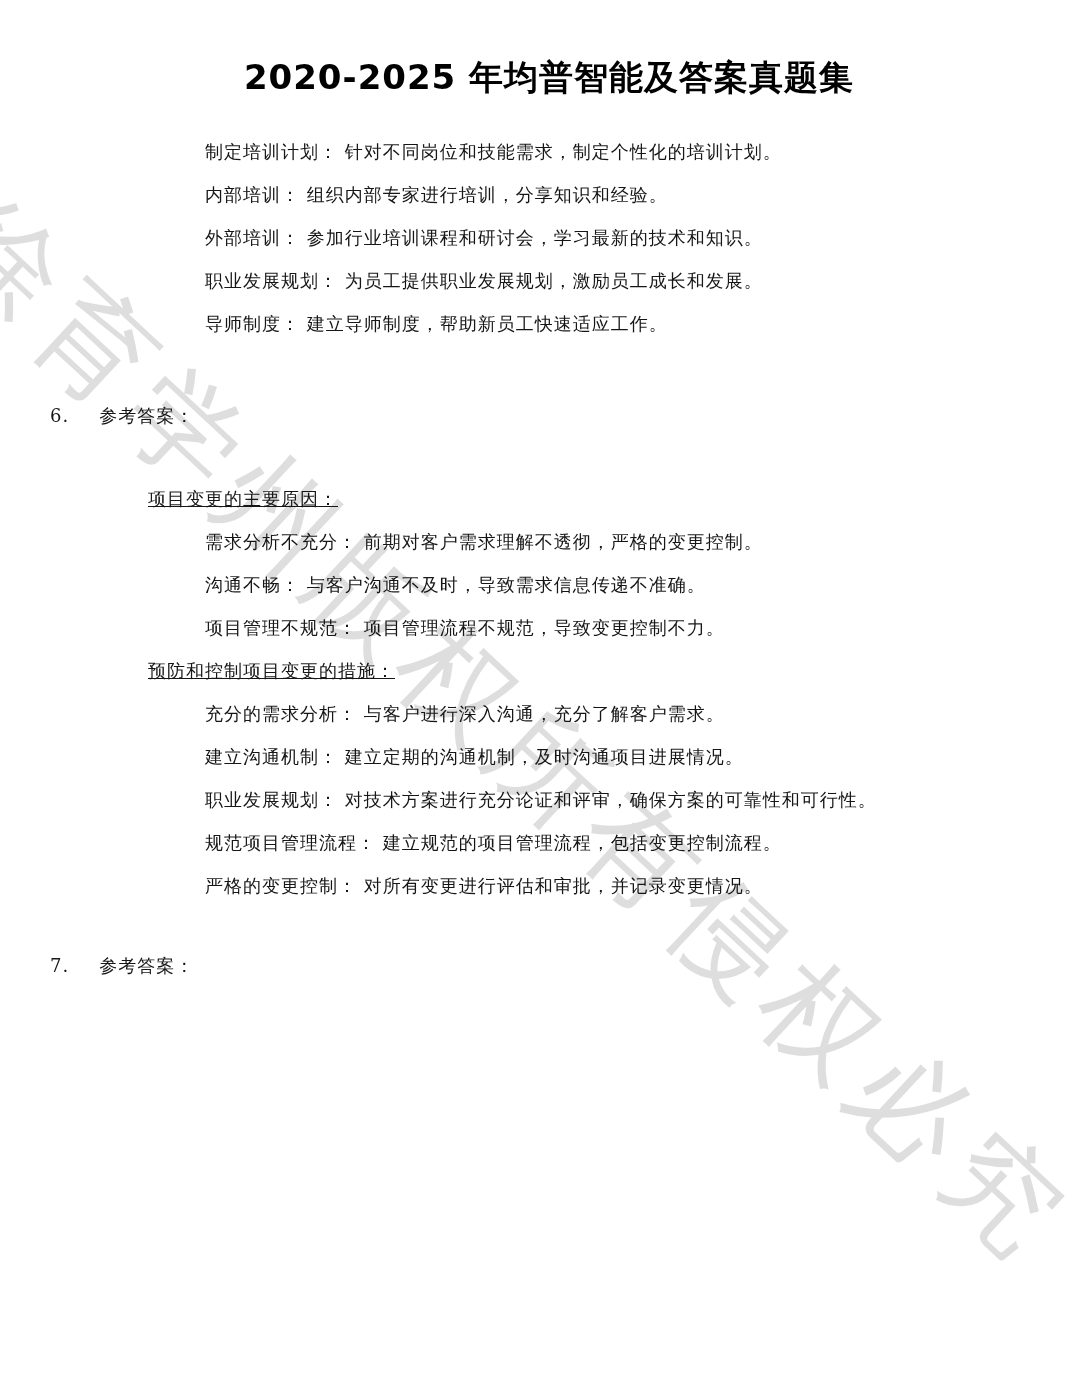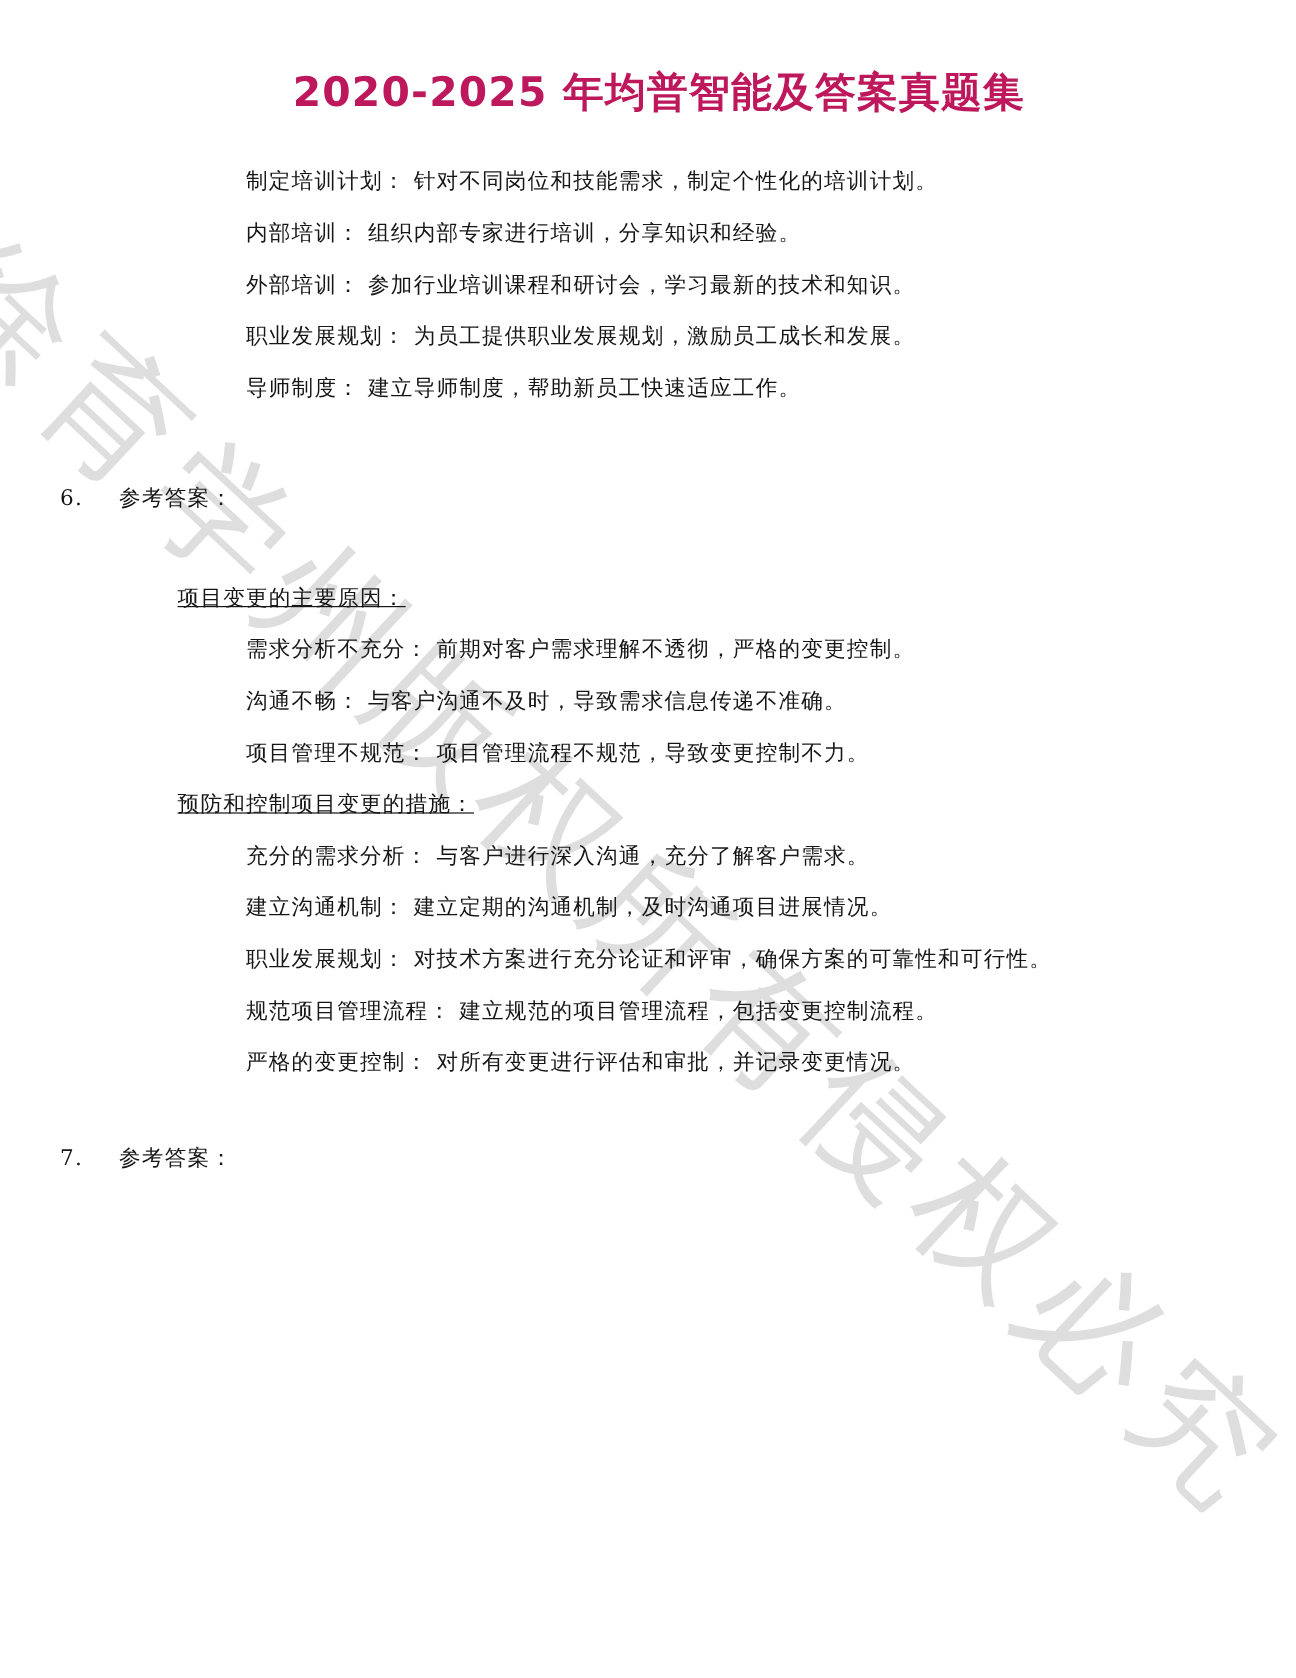--- a/index.html
+++ b/index.html
@@ -36,21 +36,21 @@
     padding: 54px 32px 0 50px;
   }
   .doc-title {
     margin: 0 0 30px 0;
     text-align: center;
     font-family: "DejaVu Sans", "Liberation Sans", sans-serif;
     font-weight: 700;
     font-size: 34px;
     line-height: 46px;
     letter-spacing: 1px;
-    color: #be185d;
+    color: #000000;
   }
   .body-text {
     font-family: "DejaVu Serif", "Liberation Serif", serif;
     font-size: 18px;
     line-height: 43px;
     letter-spacing: 1px;
     text-align: justify;
   }
   .body-text p { margin: 0; }
   .para    { text-indent: 155px; }

